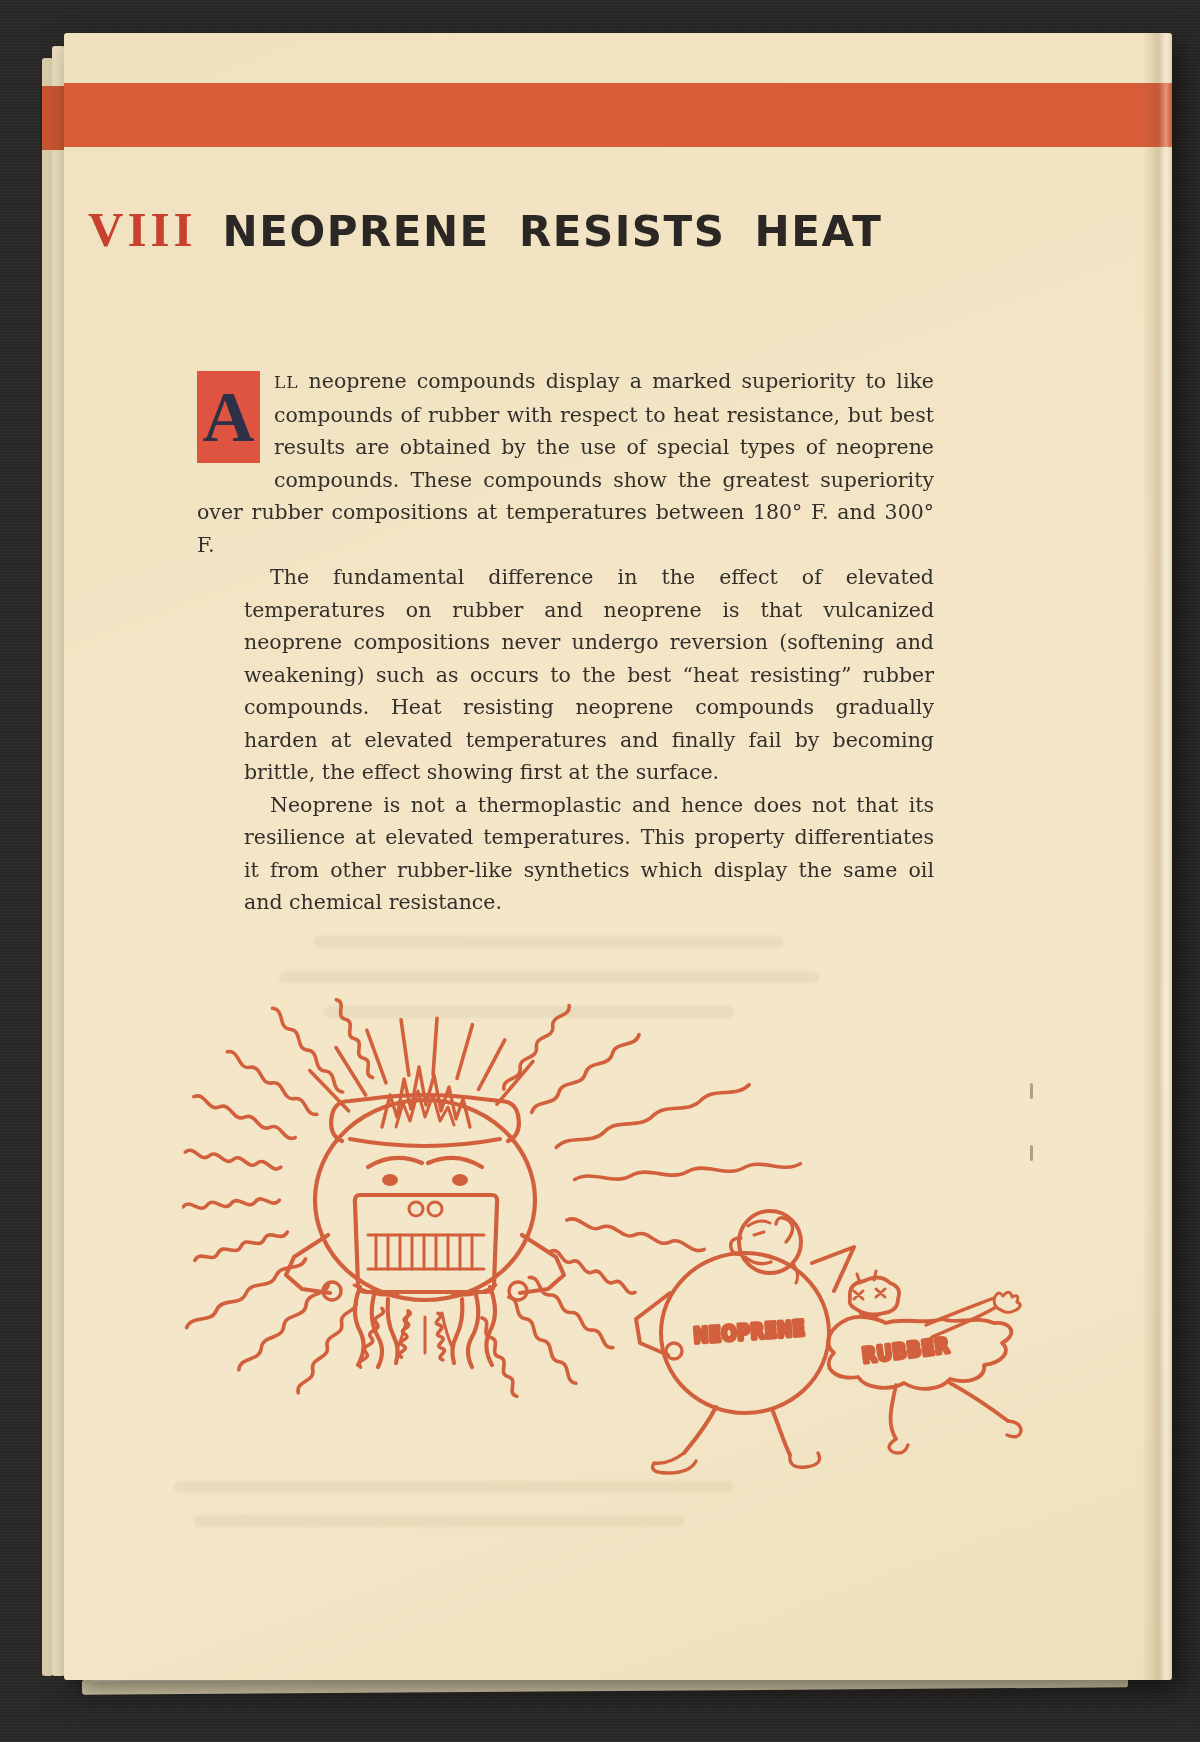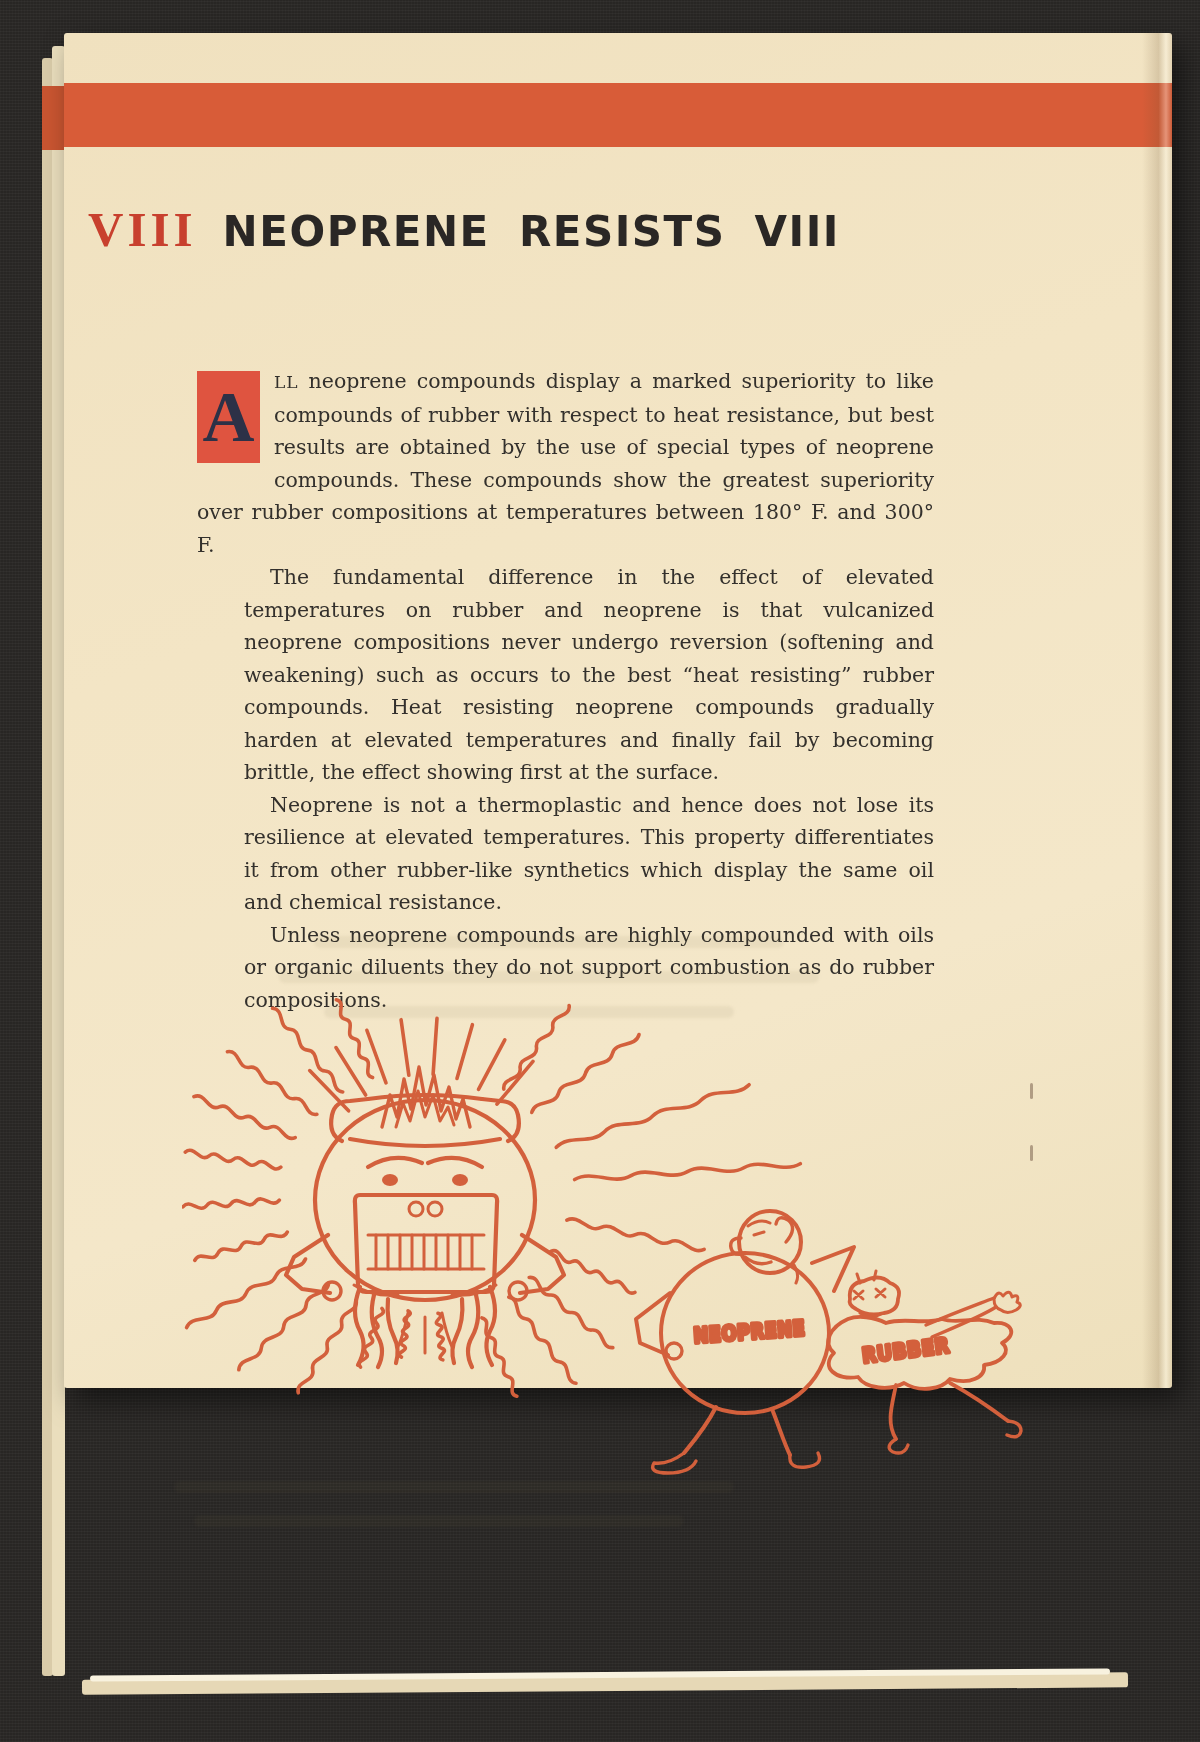--- a/index.html
+++ b/index.html
@@ -22,21 +22,21 @@
     position:relative;
   }
   .under-strip{position:absolute;border-radius:3px;}
   .s1{left:42px;top:58px;width:11px;height:1618px;background:#d9cba9;}
   .s2{left:52px;top:46px;width:13px;height:1630px;background:#eadebd;}
   .band-frag{position:absolute;left:42px;top:86px;width:23px;height:64px;background:#c95531;}
   .under-bottom{position:absolute;left:82px;top:1676px;width:1046px;height:15px;background:#e6d8b6;border-radius:3px;transform:rotate(-0.4deg);}
   .under-bottom-hi{position:absolute;left:90px;top:1672px;width:1020px;height:6px;background:#f8f2df;border-radius:3px;transform:rotate(-0.4deg);}
 
   .page{
-    position:absolute;left:64px;top:33px;width:1108px;height:1355px;
+    position:absolute;left:64px;top:33px;width:1108px;height:1647px;
     background:linear-gradient(160deg,#f0e1bf 0%,var(--paper) 38%,#f4e7c9 70%,#eee0bc 100%);
     border-radius:3px;
     box-shadow:10px 12px 28px rgba(0,0,0,0.5);
   }
   .fold{position:absolute;right:0;top:0;width:30px;height:100%;
     background:linear-gradient(90deg, rgba(0,0,0,0) 0%, rgba(110,80,45,0.20) 55%, rgba(255,252,240,0.35) 80%, rgba(110,80,45,0.12) 100%);
     border-top-right-radius:3px;border-bottom-right-radius:3px;}
   .band{position:absolute;left:0;top:50px;width:100%;height:64px;background:var(--band-orange);}
   .stitch{position:absolute;width:3px;height:16px;background:rgba(80,50,35,0.4);border-radius:2px;}
   .st1{left:966px;top:1050px;}
@@ -89,30 +89,29 @@
   <div class="under-bottom-hi"></div>
 
   <div class="page">
     <div class="band"></div>
     <div class="fold"></div>
     <div class="stitch st1"></div>
     <div class="stitch st2"></div>
 
     <div class="heading">
       <span class="chapter">VIII</span>
-      <h1 class="title">NEOPRENE RESISTS VIII</h1>
+      <h1 class="title">NEOPRENE RESISTS HEAT</h1>
     </div>
 
     <div class="body-copy">
       <p class="para">
         <span class="dropcap">A</span><span class="leadin">LL</span><span class="ptext">neoprene compounds display a marked superiority to like compounds of rubber with respect to heat resistance, but best results are obtained by the use of special types of neoprene compounds. These compounds show the greatest superiority over rubber compositions at temperatures between 180° F. and 300° F.</span>
       </p>
       <p class="para indent">The fundamental difference in the effect of elevated temperatures on rubber and neoprene is that vulcanized neoprene compositions never undergo reversion (softening and weakening) such as occurs to the best “heat resisting” rubber compounds. Heat resisting neoprene compounds gradually harden at elevated temperatures and finally fail by becoming brittle, the effect showing first at the surface.</p>
-      <p class="para indent">Neoprene is not a thermoplastic and hence does not lose its resilience at elevated temperatures. This property differentiates it from other rubber-like synthetics which display the same oil and chemical resistance.</p>
-      <p class="para indent">Unless neoprene compounds are highly compounded with oils or organic diluents they do not support combustion as do rubber compositions.</p>
+      <p class="para indent">Neoprene is not a thermoplastic and hence does not that its resilience at elevated temperatures. This property differentiates it from other rubber-like synthetics which display the same oil and chemical resistance.</p>
     </div>
 
     <div class="ghost g1"></div>
     <div class="ghost g2"></div>
     <div class="ghost g3"></div>
     <div class="ghost g4"></div>
     <div class="ghost g5"></div>
 
     <div class="illo">
       <svg viewBox="0 0 860 500">

